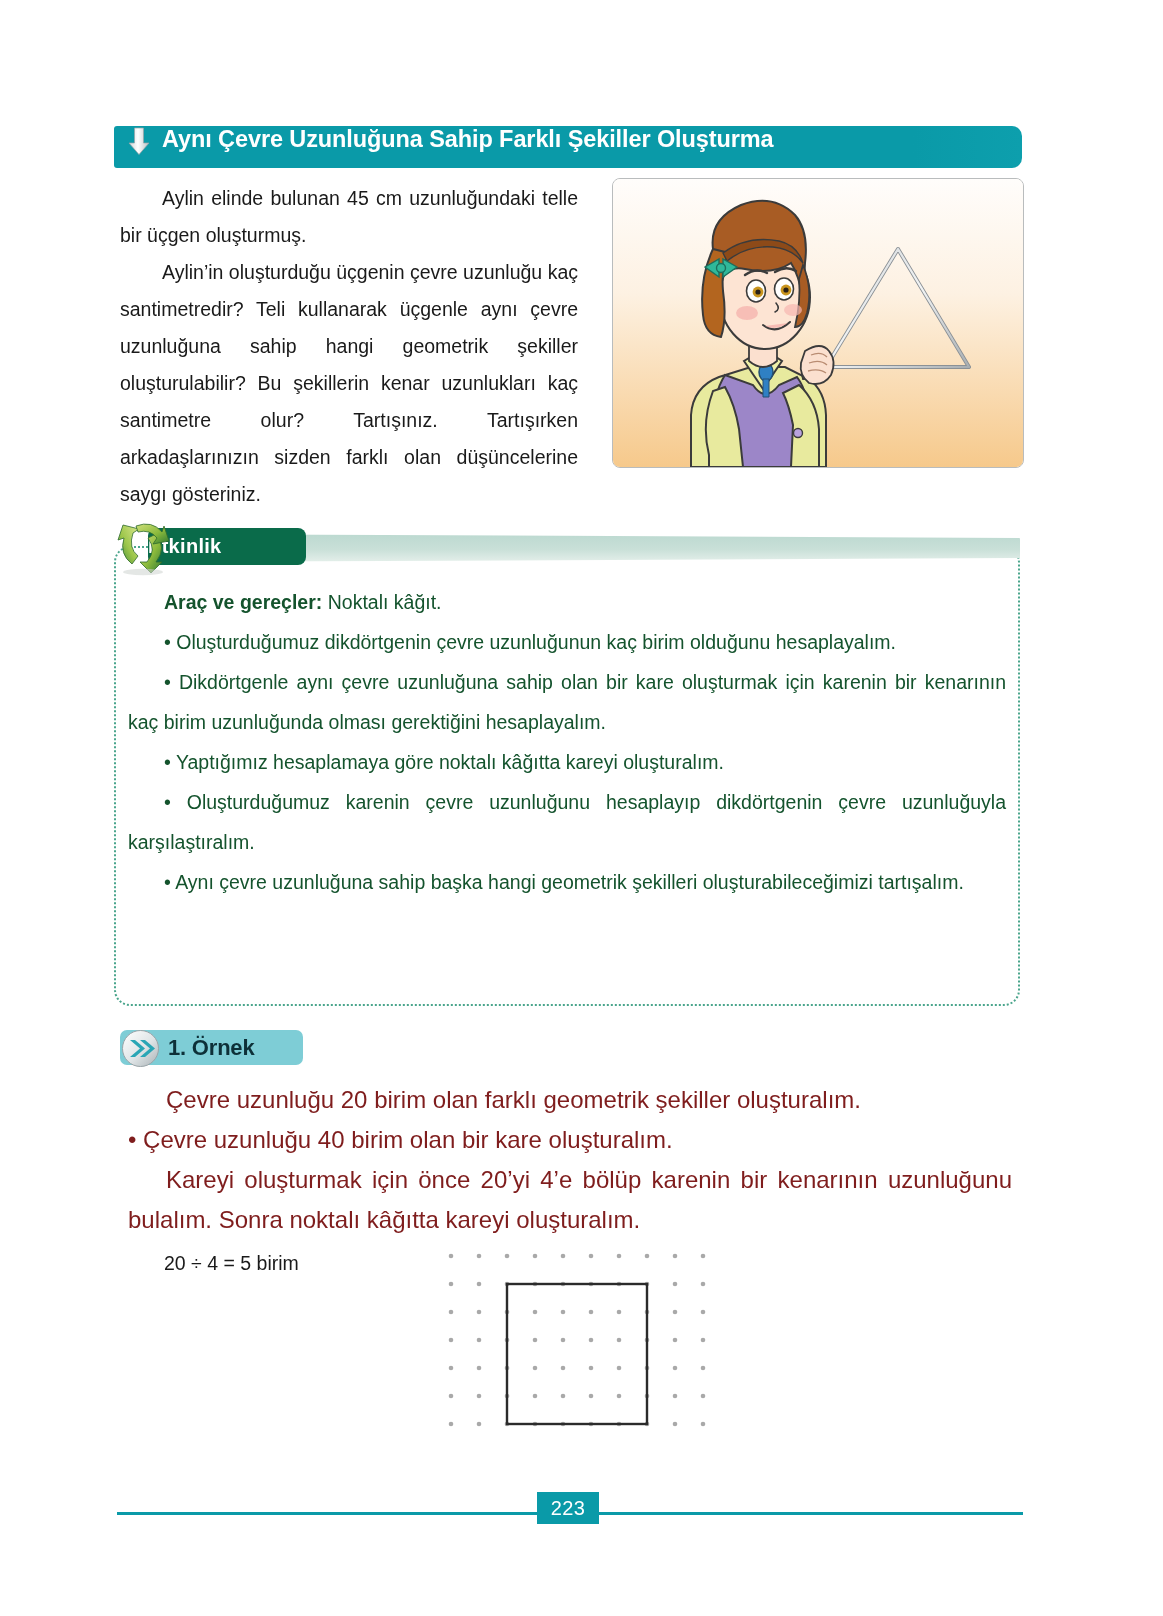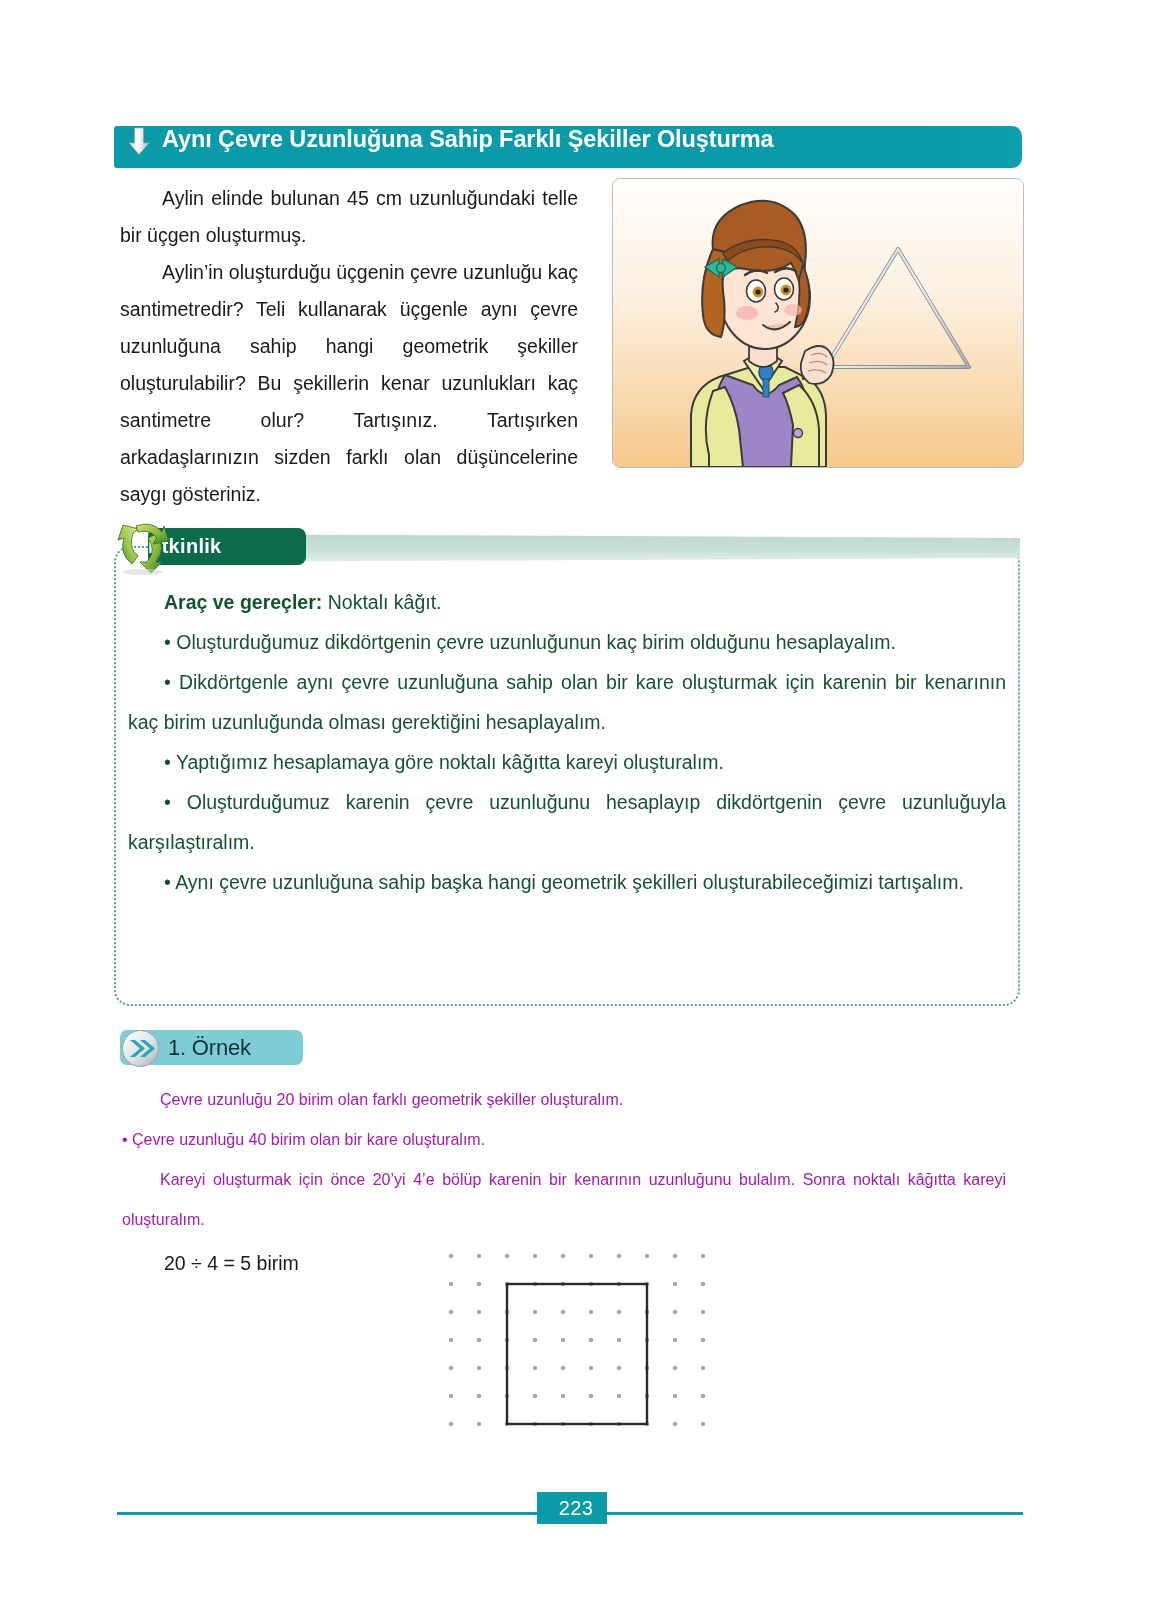--- a/index.html
+++ b/index.html
@@ -149,42 +149,42 @@
     top: 1030px;
     width: 183px;
     height: 35px;
     background: #7ecdd6;
     border-radius: 7px;
     display: flex;
     align-items: center;
   }
   .ornek-badge-label {
     font-size: 22px;
-    font-weight: normal;
+    font-weight: bold;
     color: #0d3038;
     margin-left: 48px;
     letter-spacing: -0.2px;
   }
   .ornek-chevron-icon {
     position: absolute;
     left: 121px;
     top: 1029px;
     width: 39px;
     height: 39px;
   }
 
   .ornek-text {
     position: absolute;
-    left: 122px;
+    left: 128px;
     top: 1080px;
     width: 884px;
-    font-size: 16px;
+    font-size: 24px;
     line-height: 40px;
     text-align: justify;
-    color: #a21caf;
+    color: #7f1d1d;
   }
   .ornek-text p { margin: 0; }
   .ornek-text p.indented { text-indent: 38px; }
 
   .equation-line {
     position: absolute;
     left: 164px;
     top: 1252px;
     font-size: 19.5px;
     color: #1a1a1a;
@@ -212,21 +212,20 @@
   .page-number-box {
     position: absolute;
     left: 537px;
     top: 1492px;
     width: 62px;
     height: 32px;
     background: #0a9aa8;
     display: flex;
     align-items: center;
     justify-content: center;
-    padding-left: 8px;
   }
   .page-number-label {
     color: #ffffff;
     font-size: 20px;
     font-weight: normal;
     letter-spacing: 0.4px;
   }
 </style>
 </head>
 <body>

